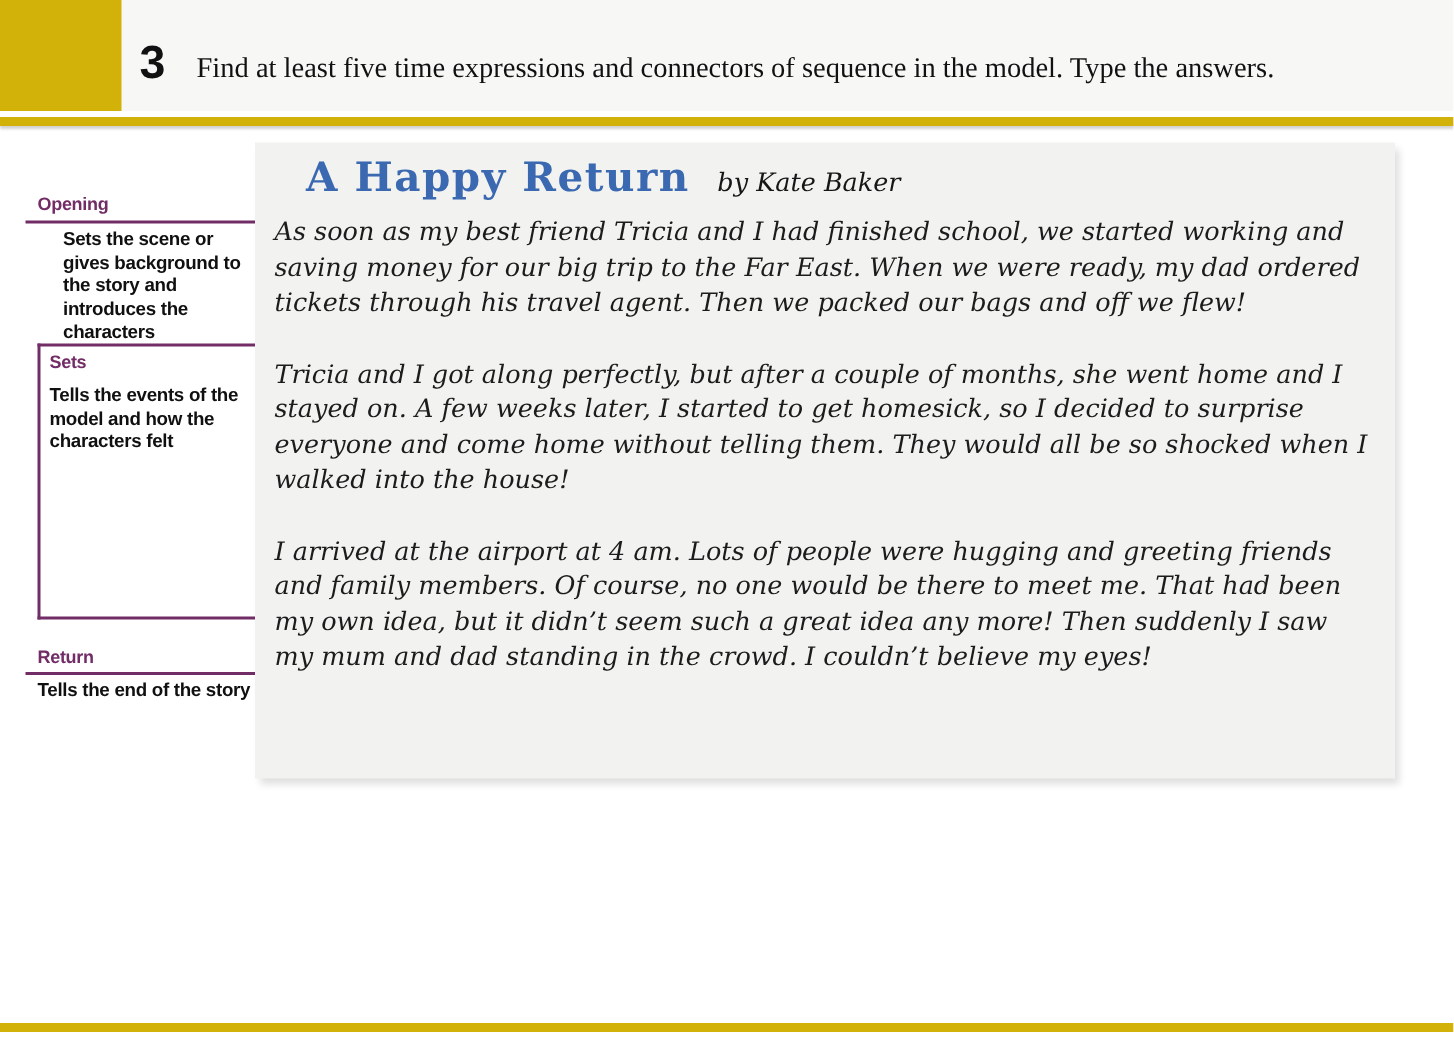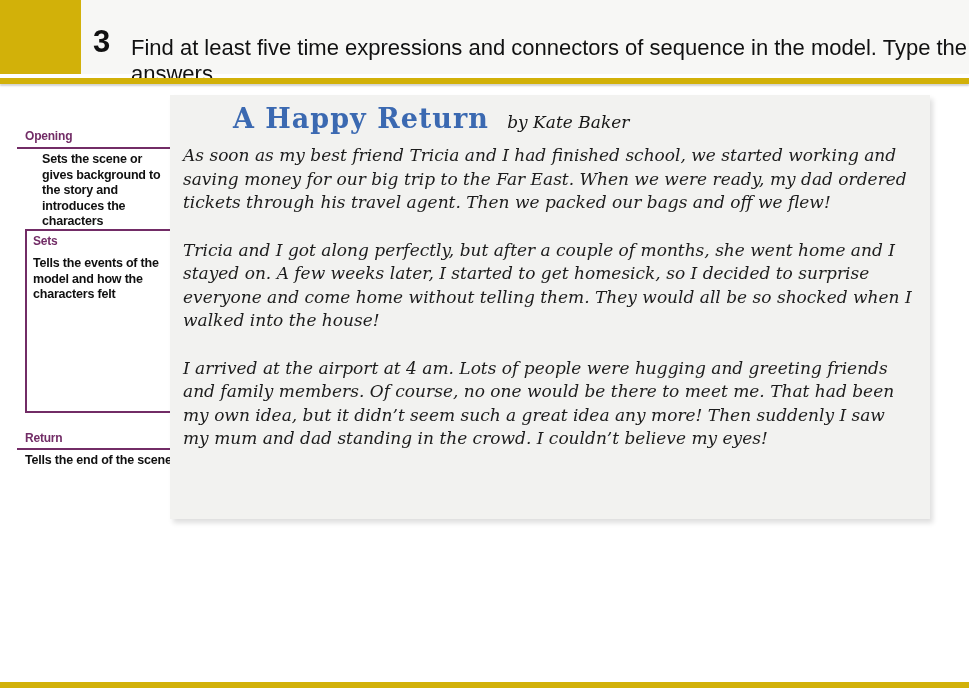--- a/index.html
+++ b/index.html
@@ -21,37 +21,37 @@
     position:absolute; left:0; top:0; width:81px; height:74px;
     background:#d2b109;
   }
   .exercise-number {
     position:absolute; left:93px; top:24px;
     font-size:31px; font-weight:bold; color:#111;
     font-family:"Liberation Sans", sans-serif;
   }
   .exercise-instruction {
     position:absolute; left:131px; top:35px;
-    font-size:22px; color:#111;
-    font-family:Liberation Sans, sans-serif;
+    font-size:19px; color:#111;
+    font-family:Liberation Serif, serif;
   }
   .gold-rule {
     position:absolute; left:0; top:78px; width:969px; height:6px;
     background:#d2b109;
     box-shadow:0 2px 2px rgba(0,0,0,0.18);
   }
 
   
   .story-panel {
     position:absolute; left:170px; top:95px; width:760px; height:424px;
     background:#f2f2f0;
     box-shadow:3px 4px 5px rgba(0,0,0,0.13);
     padding:6px 18px 0 13px;
   }
-  .story-titlebar { margin-left:50px; margin-top:2px; white-space:nowrap; }
+  .story-titlebar { margin-left:21px; margin-top:2px; white-space:nowrap; }
   .story-title {
     display:inline-block;
     font-family:"DejaVu Serif", serif;
     font-weight:bold; font-size:27px; letter-spacing:1px;
     color:#3b69b1;
   }
   .story-byline {
     display:inline-block; margin-left:14px;
     font-family:"DejaVu Serif", serif;
     font-style:italic; font-size:17px; color:#161616;
@@ -130,21 +130,21 @@
 
 <div class="body-bracket"></div>
 <div class="arrow-right a-body-top"></div>
 <div class="arrow-right a-body-bottom"></div>
 <div class="anno-title t-body">Sets</div>
 <div class="anno-note n-body">Tells the events of the model and how the characters felt</div>
 
 <div class="anno-title t-closing">Return</div>
 <div class="anno-line l-closing"></div>
 <div class="arrow-right a-closing"></div>
-<div class="anno-note n-closing">Tells the end of the scene</div>
+<div class="anno-note n-closing">Tells the end of the story</div>
 
 <div class="story-panel">
   <div class="story-titlebar">
     <span class="story-title">A Happy Return</span>
     <span class="story-byline">by Kate Baker</span>
   </div>
   <div class="story-body">
     <p>As soon as my best friend Tricia and I had finished school, we started working and saving money for our big trip to the Far East. When we were ready, my dad ordered tickets through his travel agent. Then we packed our bags and off we flew!</p>
     <p>Tricia and I got along perfectly, but after a couple of months, she went home and I stayed on. A few weeks later, I started to get homesick, so I decided to surprise everyone and come home without telling them. They would all be so shocked when I walked into the house!</p>
     <p>I arrived at the airport at 4 am. Lots of people were hugging and greeting friends and family members. Of course, no one would be there to meet me. That had been my own idea, but it didn’t seem such a great idea any more! Then suddenly I saw my mum and dad standing in the crowd. I couldn’t believe my eyes!</p>

